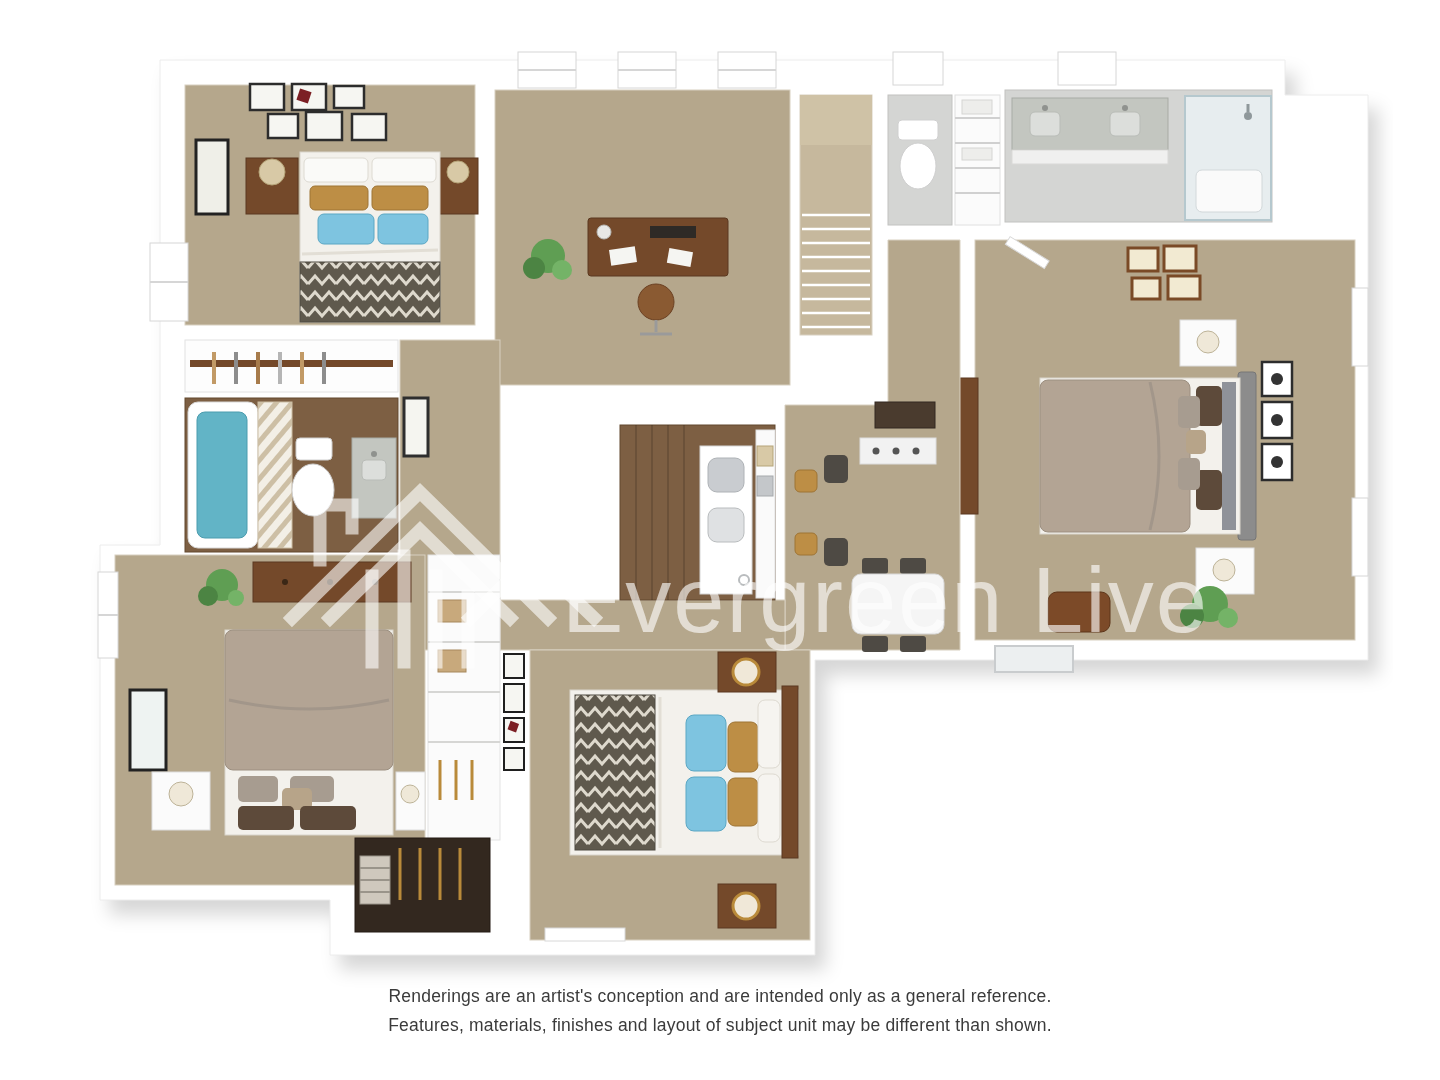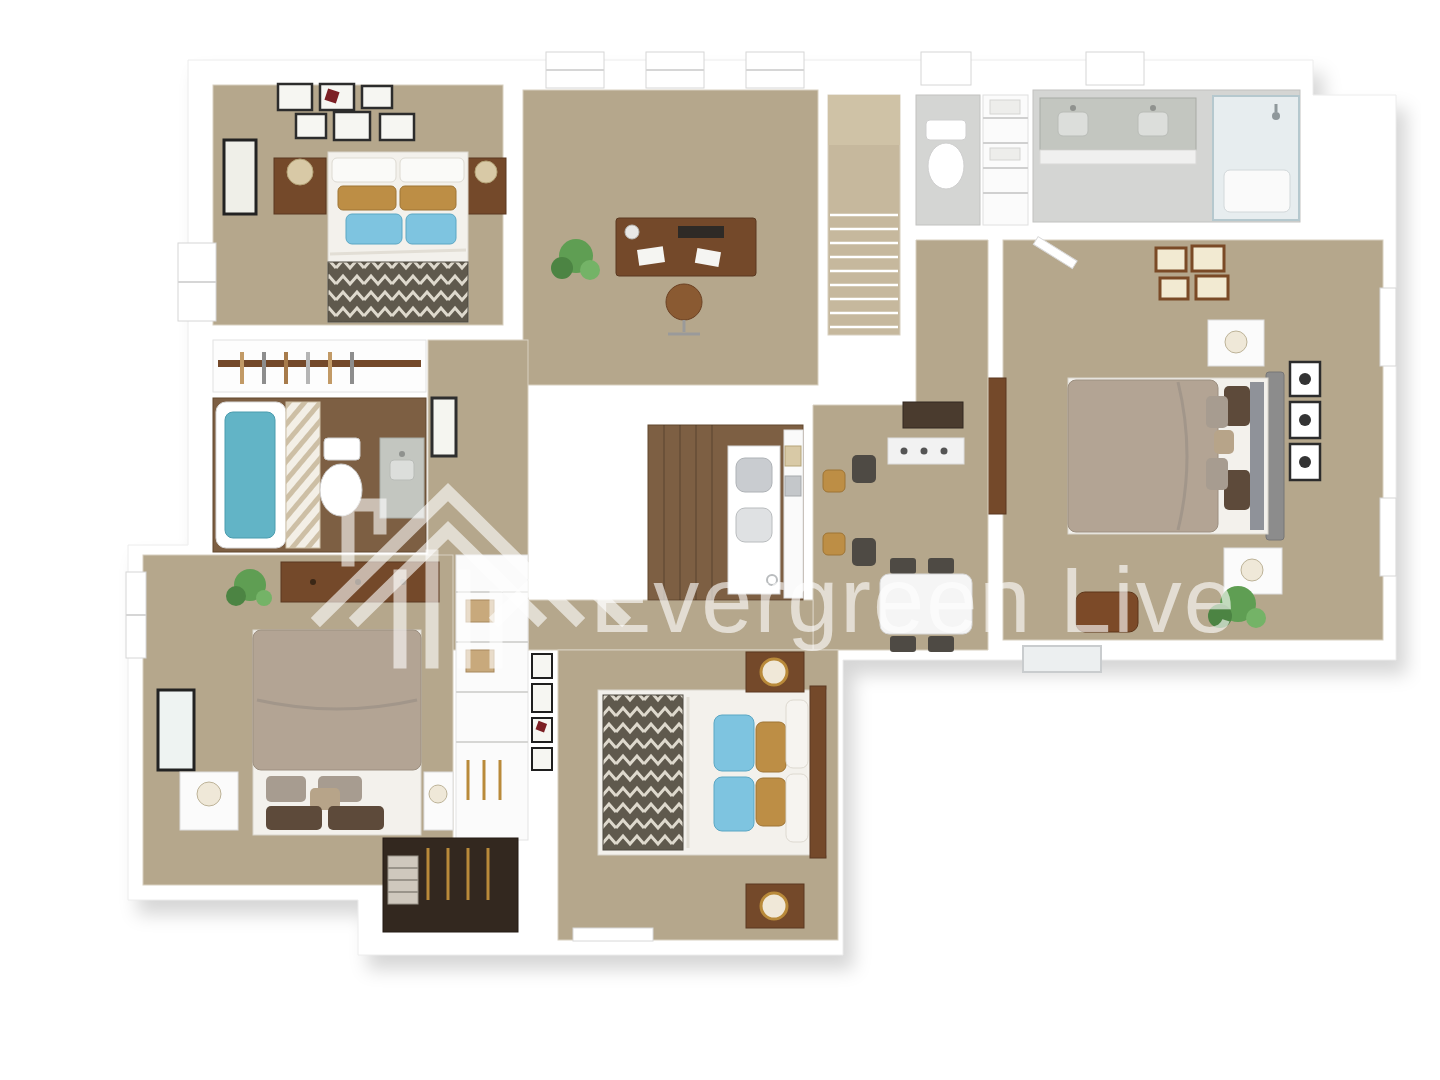--- a/index.html
+++ b/index.html
@@ -1,17 +1,17 @@
 <!DOCTYPE html>
 <html><head>
 <meta charset="utf-8">
 <style>
   html,body{margin:0;padding:0;background:#ffffff;}
   body{font-family:"Liberation Sans", sans-serif;}
-  .stage{position:relative;width:1393px;height:1080px;background:#ffffff;overflow:hidden;margin-left:28px;}
+  .stage{position:relative;width:1393px;height:1080px;background:#ffffff;overflow:hidden;}
   .plan-svg{position:absolute;left:0;top:0;}
   .slab{filter:drop-shadow(10px 14px 9px rgba(0,0,0,0.16));}
   .disclaimer{position:absolute;left:0;top:982px;width:1440px;text-align:center;
     color:#3b3b3b;font-size:17.5px;line-height:29px;letter-spacing:.2px;}
   .wm-text{font-family:"Liberation Sans", sans-serif;font-size:92px;letter-spacing:2px;}
   svg text{user-select:none;}
 </style>
 </head>
 <body>
 
@@ -367,13 +367,17 @@
       <path d="M320,560 L320,505 L352,505 L352,528"></path>
       <line x1="372" y1="576" x2="372" y2="662"></line>
       <line x1="404" y1="556" x2="404" y2="662"></line>
       <line x1="436" y1="576" x2="436" y2="662"></line>
       <line x1="468" y1="596" x2="468" y2="662"></line>
     </g>
     <text class="wm-text" x="562" y="632" fill="rgba(255,255,255,0.62)">Evergreen Live</text>
   </g>
 </svg>
 
+  <div class="disclaimer">
+    <div>Renderings are an artist's conception and are intended only as a general reference.</div>
+    <div>Features, materials, finishes and layout of subject unit may be different than shown.</div>
+  </div>
 </div>
 
 </body></html>

